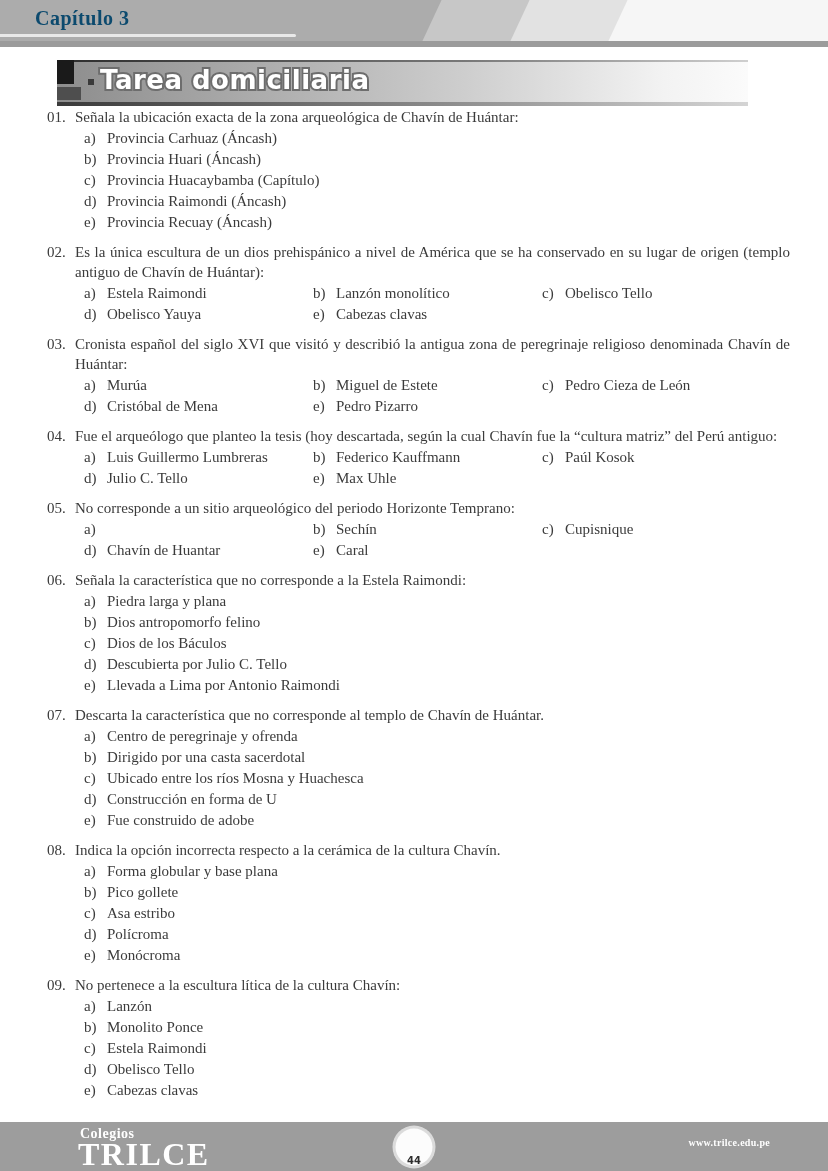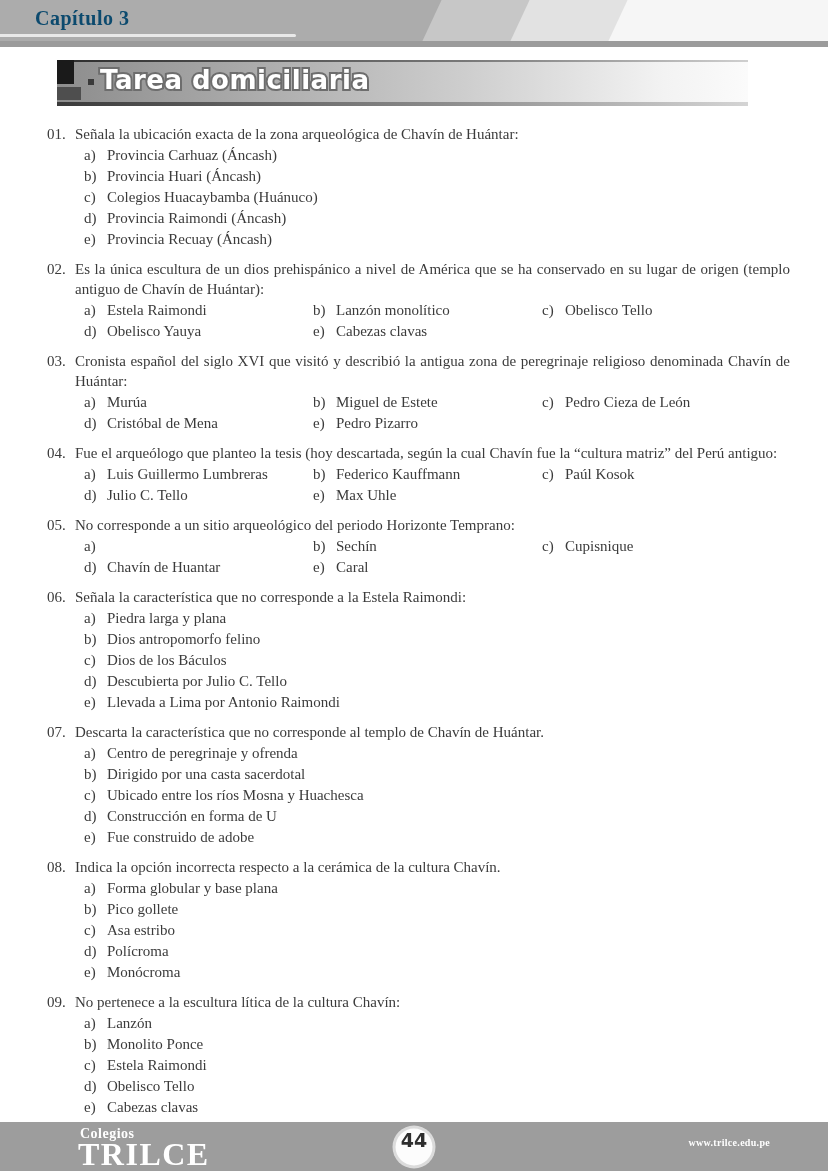--- a/index.html
+++ b/index.html
@@ -27,42 +27,42 @@
   .banner-bottomline{position:absolute;left:0;bottom:0;right:0;height:4px;
        background:linear-gradient(90deg,#3a3a3a 0%,#8a8a8a 55%,#d4d4d4 100%);}
   .banner-blk1{position:absolute;left:0;top:0;width:17px;height:24px;background:#1a1a1a;}
   .banner-blk2{position:absolute;left:0;top:27px;width:24px;height:13px;background:#4e4e4e;}
   .banner-bullet{position:absolute;left:31px;top:19px;width:6px;height:6px;background:#3a3a3a;}
   .banner-title-svg{position:absolute;left:0;top:0;width:691px;height:40px;}
   .banner-title-svg text{font-family:"DejaVu Sans",sans-serif;font-weight:bold;font-size:26px;
        fill:#ffffff;stroke:#6d6d6d;stroke-width:4px;paint-order:stroke;letter-spacing:.5px;}
 
   
-  .content{position:absolute;left:47px;top:124px;width:743px;color:#3b3b3b;font-size:15px;}
+  .content{position:absolute;left:47px;top:107px;width:743px;color:#3b3b3b;font-size:15px;}
   .question{display:flex;margin-bottom:9px;}
   .qnum{width:28px;flex:none;line-height:20px;}
   .qbody{flex:1;min-width:0;}
   .qtext{text-align:justify;line-height:20px;}
   .opts{margin-left:9px;margin-top:1px;}
   .opts.columns{display:grid;grid-template-columns:229px 229px 1fr;}
   .opt{display:flex;line-height:21px;}
   .opt .letter{width:23px;flex:none;}
   .opt .otext{flex:1;}
 
   
   .page-footer{position:absolute;left:0;bottom:0;width:828px;height:49px;background:#9d9d9d;margin-top:35px;}
   .logo{position:absolute;left:80px;top:4px;color:#ffffff;font-weight:bold;
        font-family:"Liberation Serif",serif;}
   .logo-top{font-size:14px;letter-spacing:.5px;line-height:16px;}
   .logo-main{font-size:32px;line-height:24px;letter-spacing:1.5px;margin-left:-2px;}
   .page-badge{position:absolute;left:50%;top:50%;transform:translate(-50%,-50%);
        width:37px;height:37px;background:#fcfcfc;border-radius:50%;
        box-shadow:0 0 0 3px rgba(240,240,240,.75);
-       display:flex;align-items:flex-start;justify-content:center;
-       font-family:"DejaVu Sans",sans-serif;font-weight:bold;font-size:19px;color:#2e2e2e;}
+       display:flex;align-items:flex-end;justify-content:center;
+       font-family:"DejaVu Sans",sans-serif;font-weight:bold;font-size:10px;color:#2e2e2e;}
   .site-url{position:absolute;right:58px;top:15px;color:#ffffff;font-weight:bold;font-size:10px;
        font-family:"Liberation Serif",serif;letter-spacing:.3px;}
 </style>
 </head>
 <body>
 
 <header class="chapter-band">
   <div class="diag diag1"></div>
   <div class="diag diag2"></div>
   <div class="diag diag3"></div>
@@ -92,21 +92,21 @@
           <div class="opt">
             <span class="letter">a)</span>
             <span class="otext">Provincia Carhuaz (Áncash)</span>
           </div>
           <div class="opt">
             <span class="letter">b)</span>
             <span class="otext">Provincia Huari (Áncash)</span>
           </div>
           <div class="opt">
             <span class="letter">c)</span>
-            <span class="otext">Colegios Huacaybamba (Huánuco)</span>
+            <span class="otext">Provincia Huacaybamba (Capítulo)</span>
           </div>
           <div class="opt">
             <span class="letter">d)</span>
             <span class="otext">Provincia Raimondi (Áncash)</span>
           </div>
           <div class="opt">
             <span class="letter">e)</span>
             <span class="otext">Provincia Recuay (Áncash)</span>
           </div>
         </div>

